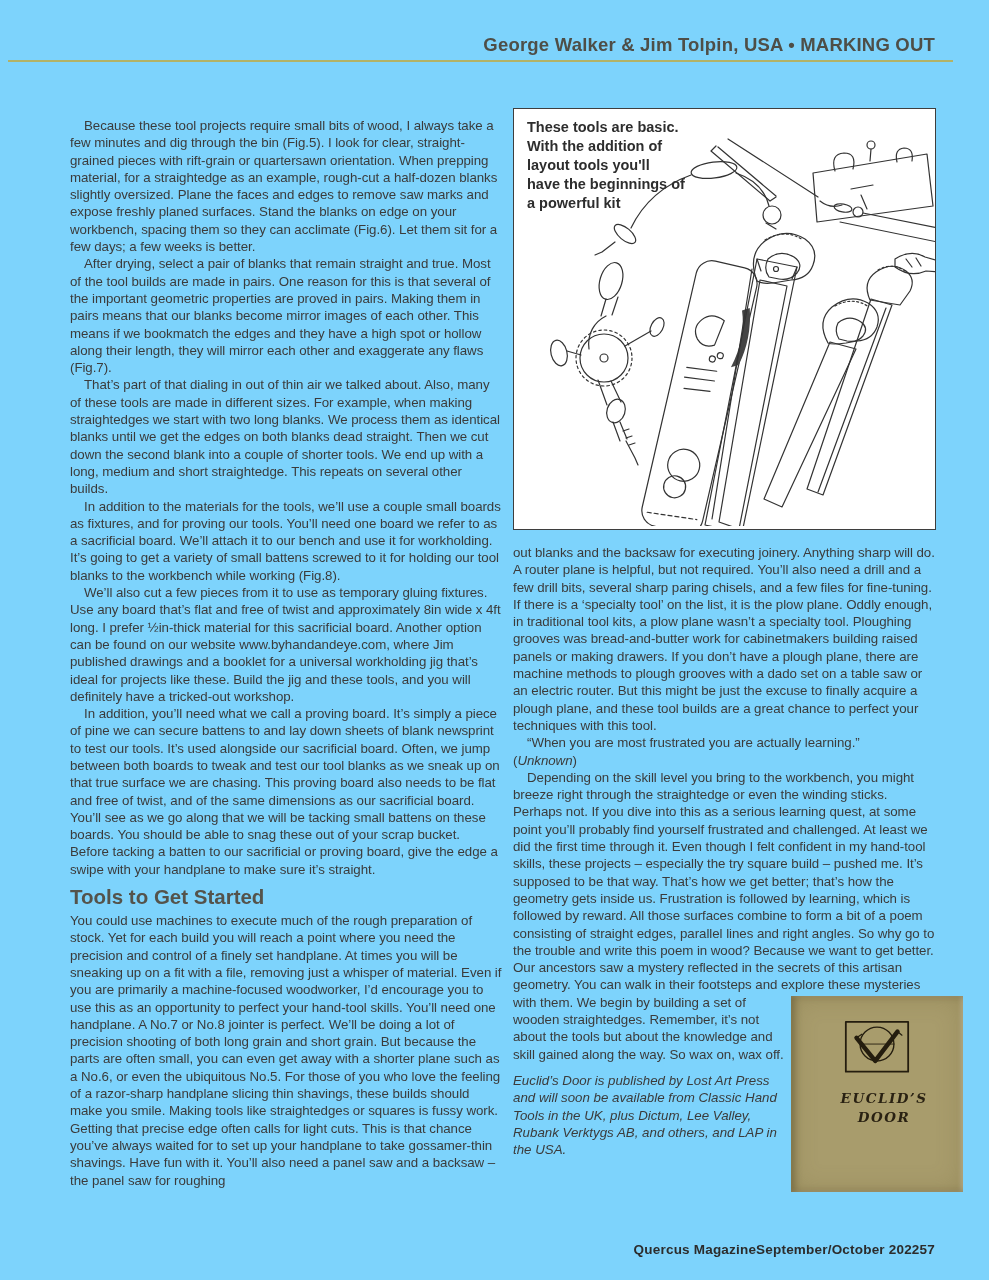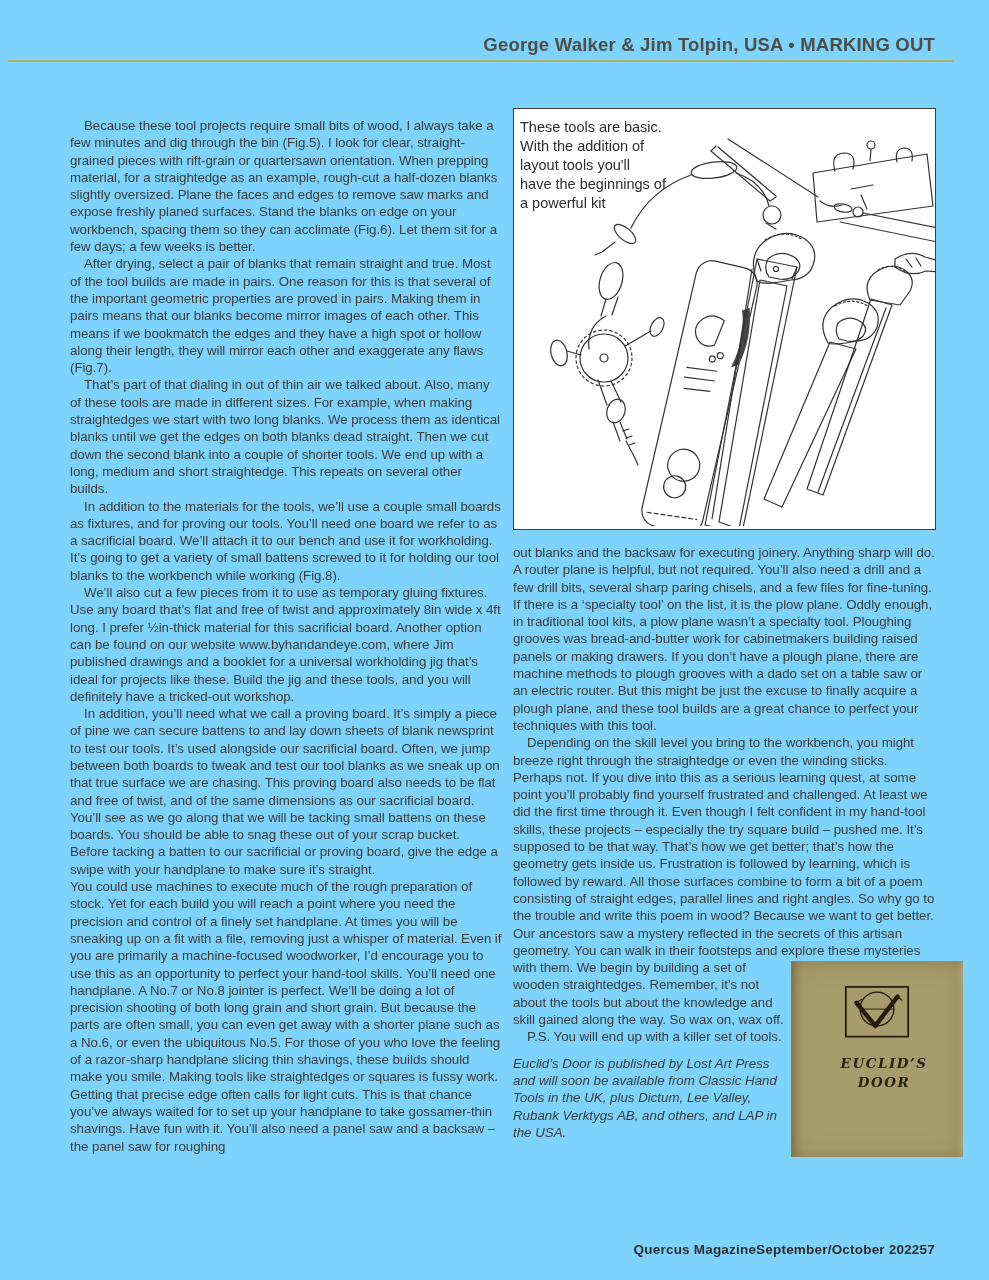--- a/index.html
+++ b/index.html
@@ -19,22 +19,22 @@
   .col .indent{text-indent:14px;}
   .left{left:70px;top:117px;width:432px;}
   .right{left:513px;top:108px;width:424px;}
 
   h2.section{font-size:20.5px;line-height:24px;font-weight:bold;color:#54534b;
              margin:7px 0 3px 0;letter-spacing:0;}
 
   
   .frame{position:relative;width:421px;height:420px;border:1.5px solid #3e3e3e;
          background:#fff;margin-bottom:14px;overflow:hidden;}
-  .callout{position:absolute;top:9px;left:6px;width:170px;font-size:14.5px;line-height:19px;
-           font-weight:normal;color:#2d2d2d;white-space:pre-line;letter-spacing:0;}
+  .callout{position:absolute;top:9px;left:13px;width:170px;font-size:14.5px;line-height:19px;
+           font-weight:bold;color:#2d2d2d;white-space:pre-line;letter-spacing:0;}
   .sketch{position:absolute;inset:0;}
 
   .quote br{line-height:17.3px;}
   em{font-style:italic;}
   .colophon{font-style:italic;margin-top:9px !important;letter-spacing:0;}
 
   
   .book-cover{float:right;width:172px;height:196px;margin:2px -26px 12px 4px;
               background:#a89c6c;display:flex;flex-direction:column;align-items:center;
               padding-top:24px;box-sizing:border-box;
@@ -58,20 +58,21 @@
   <div class="byline">George Walker &amp; Jim Tolpin, USA • MARKING OUT</div>
   <div class="rule"></div>
 
   <div class="col left">
     <p class="indent">Because these tool projects require small bits of wood, I always take a few minutes and dig through the bin (Fig.5). I look for clear, straight-grained pieces with rift-grain or quartersawn orientation. When prepping material, for a straightedge as an example, rough-cut a half-dozen blanks slightly oversized. Plane the faces and edges to remove saw marks and expose freshly planed surfaces. Stand the blanks on edge on your workbench, spacing them so they can acclimate (Fig.6). Let them sit for a few days; a few weeks is better.</p>
     <p class="indent">After drying, select a pair of blanks that remain straight and true. Most of the tool builds are made in pairs. One reason for this is that several of the important geometric properties are proved in pairs. Making them in pairs means that our blanks become mirror images of each other. This means if we bookmatch the edges and they have a high spot or hollow along their length, they will mirror each other and exaggerate any flaws (Fig.7).</p>
     <p class="indent">That’s part of that dialing in out of thin air we talked about. Also, many of these tools are made in different sizes. For example, when making straightedges we start with two long blanks. We process them as identical blanks until we get the edges on both blanks dead straight. Then we cut down the second blank into a couple of shorter tools. We end up with a long, medium and short straightedge. This repeats on several other builds.</p>
     <p class="indent">In addition to the materials for the tools, we’ll use a couple small boards as fixtures, and for proving our tools. You’ll need one board we refer to as a sacrificial board. We’ll attach it to our bench and use it for workholding. It’s going to get a variety of small battens screwed to it for holding our tool blanks to the workbench while working (Fig.8).</p>
     <p class="indent">We’ll also cut a few pieces from it to use as temporary gluing fixtures. Use any board that’s flat and free of twist and approximately 8in wide x 4ft long. I prefer ½in-thick material for this sacrificial board. Another option can be found on our website www.byhandandeye.com, where Jim published drawings and a booklet for a universal workholding jig that’s ideal for projects like these. Build the jig and these tools, and you will definitely have a tricked-out workshop.</p>
     <p class="indent">In addition, you’ll need what we call a proving board. It’s simply a piece of pine we can secure battens to and lay down sheets of blank newsprint to test our tools. It’s used alongside our sacrificial board. Often, we jump between both boards to tweak and test our tool blanks as we sneak up on that true surface we are chasing. This proving board also needs to be flat and free of twist, and of the same dimensions as our sacrificial board. You’ll see as we go along that we will be tacking small battens on these boards. You should be able to snag these out of your scrap bucket. Before tacking a batten to our sacrificial or proving board, give the edge a swipe with your handplane to make sure it’s straight.</p>
+    <h2 class="section">Tools to Get Started</h2>
     <p>You could use machines to execute much of the rough preparation of stock. Yet for each build you will reach a point where you need the precision and control of a finely set handplane. At times you will be sneaking up on a fit with a file, removing just a whisper of material. Even if you are primarily a machine-focused woodworker, I’d encourage you to use this as an opportunity to perfect your hand-tool skills. You’ll need one handplane. A No.7 or No.8 jointer is perfect. We’ll be doing a lot of precision shooting of both long grain and short grain. But because the parts are often small, you can even get away with a shorter plane such as a No.6, or even the ubiquitous No.5. For those of you who love the feeling of a razor-sharp handplane slicing thin shavings, these builds should make you smile. Making tools like straightedges or squares is fussy work. Getting that precise edge often calls for light cuts. This is that chance you’ve always waited for to set up your handplane to take gossamer-thin shavings. Have fun with it. You’ll also need a panel saw and a backsaw – the panel saw for roughing</p>
   </div>
 
   <div class="col right">
 
     <div class="frame">
       <svg class="sketch" viewBox="0 0 421 417" width="421" height="417" fill="none" stroke="#333333" stroke-width="1.2" stroke-linecap="round" stroke-linejoin="round">
 
         <g>
           <path d="M299,64 L413,45 L419,97 L303,113 Z"></path>
@@ -169,38 +170,38 @@
       </svg>
       <div class="callout">These tools are basic.
 With the addition of
 layout tools you'll
 have the beginnings of
 a powerful kit</div>
     </div>
 
     <p>out blanks and the backsaw for executing joinery. Anything sharp will do. A router plane is helpful, but not required. You’ll also need a drill and a few drill bits, several sharp paring chisels, and a few files for fine-tuning. If there is a ‘specialty tool’ on the list, it is the plow plane. Oddly enough, in traditional tool kits, a plow plane wasn’t a specialty tool. Ploughing grooves was bread-and-butter work for cabinetmakers building raised panels or making drawers. If you don’t have a plough plane, there are machine methods to plough grooves with a dado set on a table saw or an electric router. But this might be just the excuse to finally acquire a plough plane, and these tool builds are a great chance to perfect your techniques with this tool.</p>
 
+    <p class="indent quote"><span>“When you are most frustrated you are actually learning.”</span><br><span>(</span><em>Unknown</em><span>)</span></p>
 
     <p class="indent"><span>Depending on the skill level you bring to the workbench, you might breeze right through the straightedge or even the winding sticks. Perhaps not. If you dive into this as a serious learning quest, at some point you’ll probably find yourself frustrated and challenged. At least we did the first time through it. Even though I felt confident in my hand-tool skills, these projects – especially the try square build – pushed me. It’s supposed to be that way. That’s how we get better; that’s how the geometry gets inside us. Frustration is followed by learning, which is followed by reward. All those surfaces combine to form a bit of a poem consisting of straight edges, parallel lines and right angles. So why go to the trouble and write this poem in wood? Because we want to get better. Our ancestors saw a mystery reflected in the secrets of this artisan geometry. You can walk in their footsteps and explore</span>
       <span class="book-cover">
         <svg viewBox="0 0 74 64" width="66" height="57" fill="none" stroke="#241d0e" stroke-linecap="round" stroke-linejoin="round">
           <rect x="2" y="2" width="70" height="56" stroke-width="2"></rect>
           <circle cx="37" cy="27" r="19" stroke-width="1.5"></circle>
           <path d="M18,27 h38" stroke-width="1"></path>
           <path d="M14,20 L35,46 L60,13" stroke-width="5"></path>
           <path d="M14,20 l6,-4 M60,13 l5,4" stroke-width="1.4"></path>
         </svg>
         <span class="book-title">
           <span>EUCLID’S</span>
           <span>DOOR</span>
         </span>
       </span>
       <span>these mysteries with them. We begin by building a set of wooden straightedges. Remember, it’s not about the tools but about the knowledge and skill gained along the way. So wax on, wax off.</span></p>
 
-    <p class="indent">P.S. You will end up with a killer set of tools.</p>
 
     <p class="colophon">Euclid’s Door is published by Lost Art Press and will soon be available from Classic Hand Tools in the UK, plus Dictum, Lee Valley, Rubank Verktygs AB, and others, and LAP in the USA.</p>
   </div>
 
   <div class="footer">
     <span>Quercus Magazine</span><span>September/October 2022</span><span>57</span>
   </div>
 
 </div>
 

